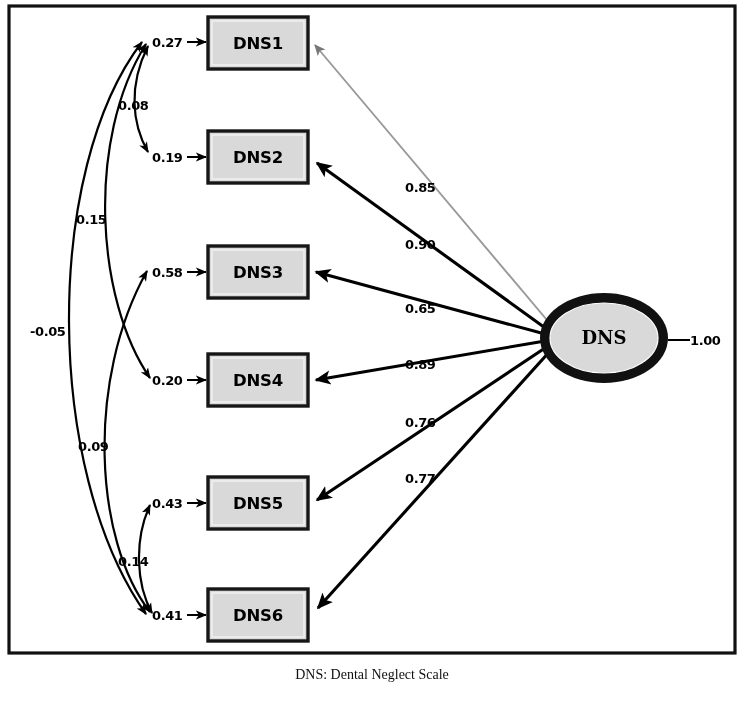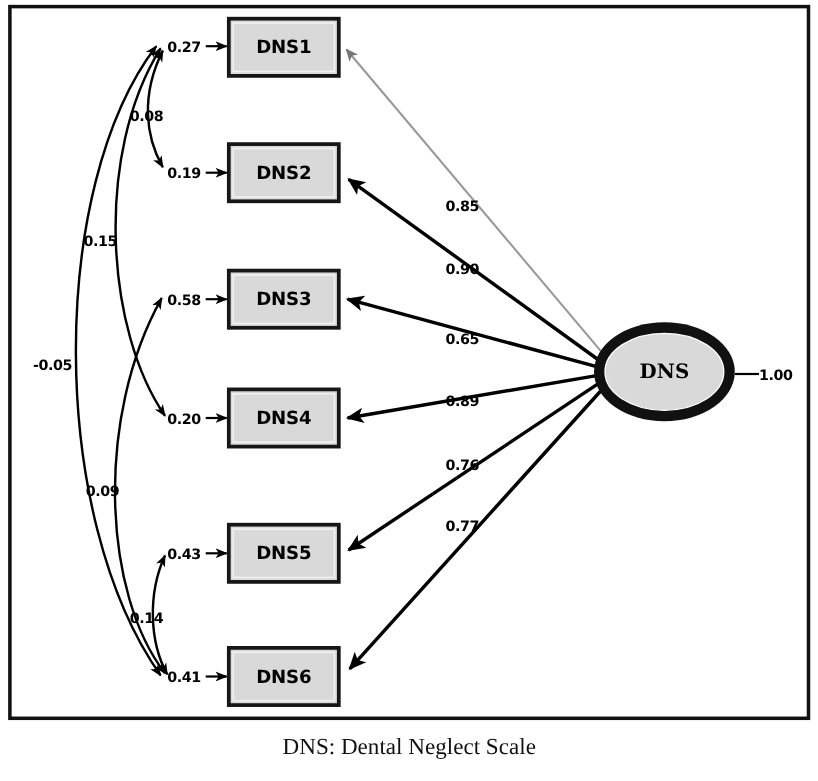--- a/index.html
+++ b/index.html
@@ -100,21 +100,21 @@
     stroke: #000000;
     stroke-width: 2.0;
   }
   .caption {
     position: absolute;
     left: 0;
     width: 744px;
     top: 668px;
     text-align: center;
     font-family: "Liberation Serif", serif;
-    font-size: 21px;
+    font-size: 14px;
     color: #111111;
     line-height: 1;
   }
 </style>
 </head>
 <body>
 
 <div id="figure">
 
   <svg id="sem-svg" viewBox="0 0 744 710">

